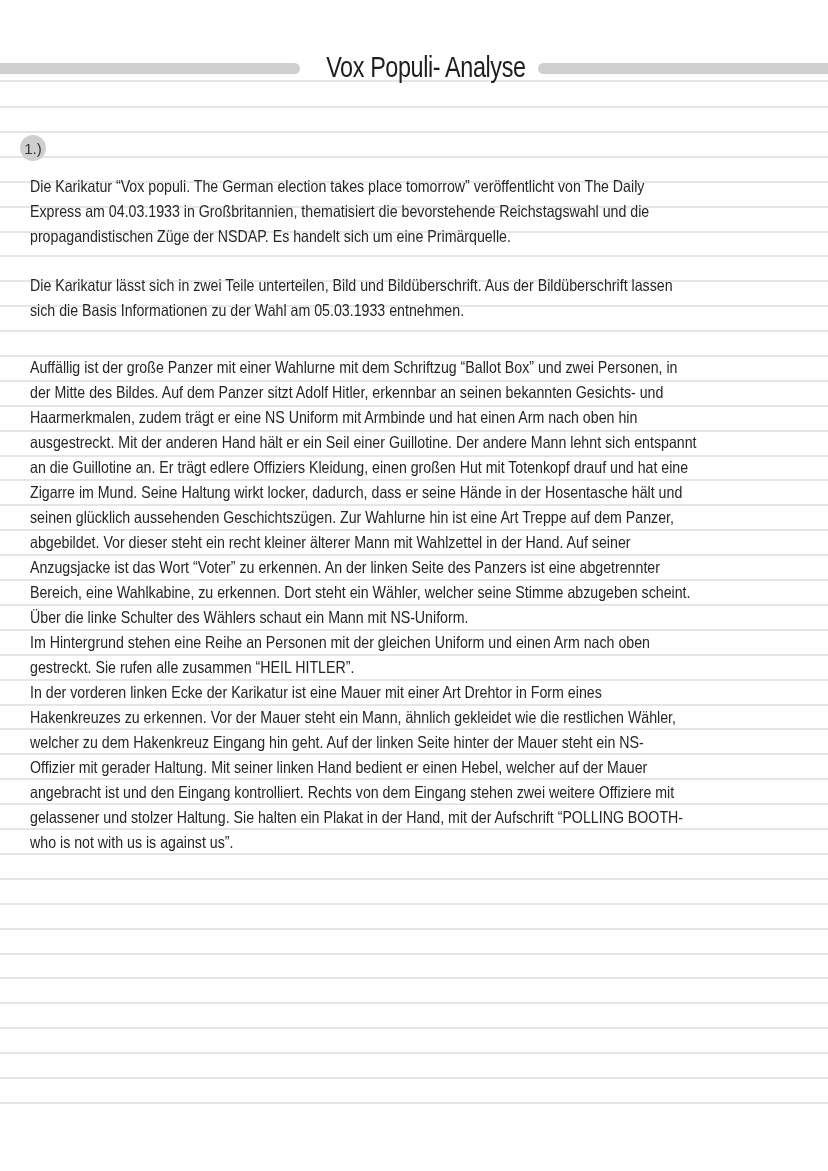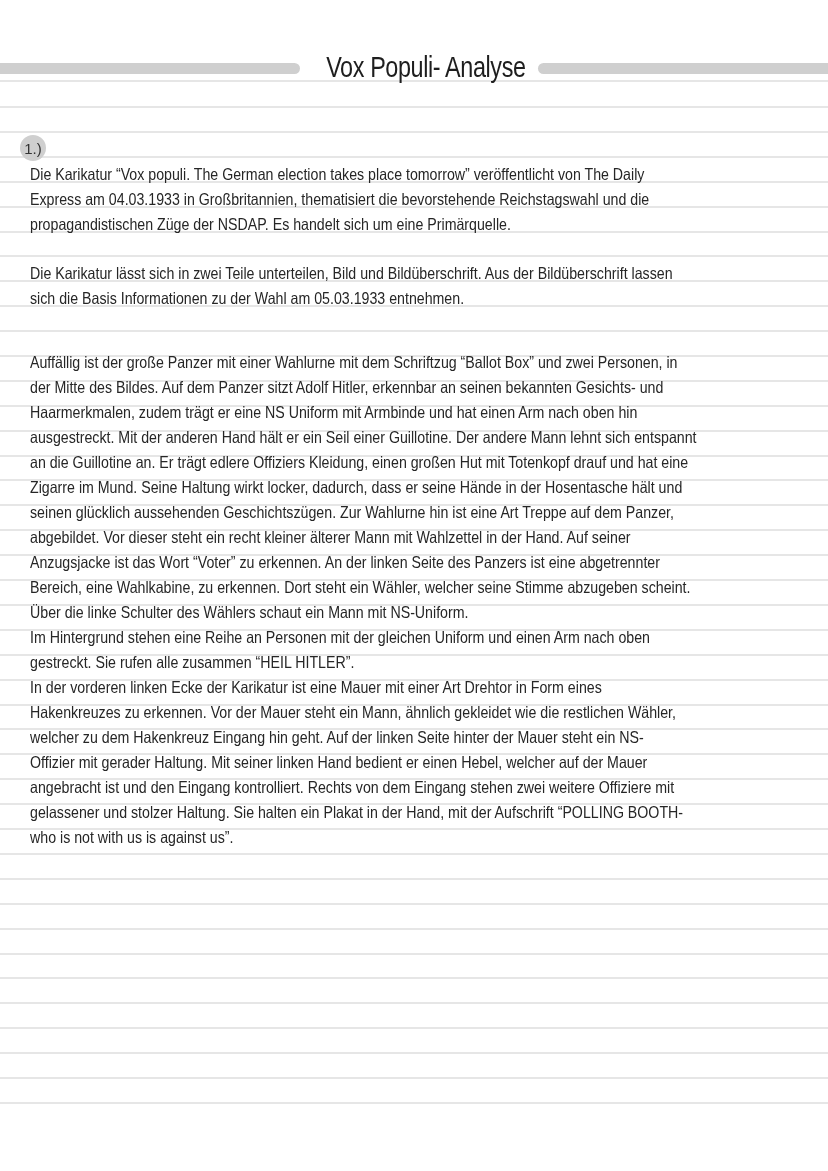--- a/index.html
+++ b/index.html
@@ -63,20 +63,21 @@
       align-items: center;
       justify-content: center;
       font-family: "Liberation Sans", sans-serif;
       font-size: 15px;
       color: #333;
     }
     .text-block {
       position: absolute;
       left: 30px;
       width: 790px;
+      margin-top: 12px;
     }
     .line {
       height: 25px;
       line-height: 25px;
       font-family: "Liberation Sans", sans-serif;
       font-size: 16.5px;
       white-space: nowrap;
       transform: scaleX(0.86);
       transform-origin: left center;
       color: #262626;
@@ -142,21 +143,21 @@
   <div class="line">Die Karikatur “Vox populi. The German election takes place tomorrow” veröffentlicht von The Daily</div>
   <div class="line">Express am 04.03.1933 in Großbritannien, thematisiert die bevorstehende Reichstagswahl und die</div>
   <div class="line">propagandistischen Züge der NSDAP. Es handelt sich um eine Primärquelle.</div>
 </div>
 
 <div class="text-block" style="top:261px;">
   <div class="line">Die Karikatur lässt sich in zwei Teile unterteilen, Bild und Bildüberschrift. Aus der Bildüberschrift lassen</div>
   <div class="line">sich die Basis Informationen zu der Wahl am 05.03.1933 entnehmen.</div>
 </div>
 
-<div class="text-block" style="top:350px;">
+<div class="text-block" style="top:343px;">
   <div class="line">Auffällig ist der große Panzer mit einer Wahlurne mit dem Schriftzug “Ballot Box” und zwei Personen, in</div>
   <div class="line">der Mitte des Bildes. Auf dem Panzer sitzt Adolf Hitler, erkennbar an seinen bekannten Gesichts- und</div>
   <div class="line">Haarmerkmalen, zudem trägt er eine NS Uniform mit Armbinde und hat einen Arm nach oben hin</div>
   <div class="line">ausgestreckt. Mit der anderen Hand hält er ein Seil einer Guillotine. Der andere Mann lehnt sich entspannt</div>
   <div class="line">an die Guillotine an. Er trägt edlere Offiziers Kleidung, einen großen Hut mit Totenkopf drauf und hat eine</div>
   <div class="line">Zigarre im Mund. Seine Haltung wirkt locker, dadurch, dass er seine Hände in der Hosentasche hält und</div>
   <div class="line">seinen glücklich aussehenden Geschichtszügen. Zur Wahlurne hin ist eine Art Treppe auf dem Panzer,</div>
   <div class="line">abgebildet. Vor dieser steht ein recht kleiner älterer Mann mit Wahlzettel in der Hand. Auf seiner</div>
   <div class="line">Anzugsjacke ist das Wort “Voter” zu erkennen. An der linken Seite des Panzers ist eine abgetrennter</div>
   <div class="line">Bereich, eine Wahlkabine, zu erkennen. Dort steht ein Wähler, welcher seine Stimme abzugeben scheint.</div>

